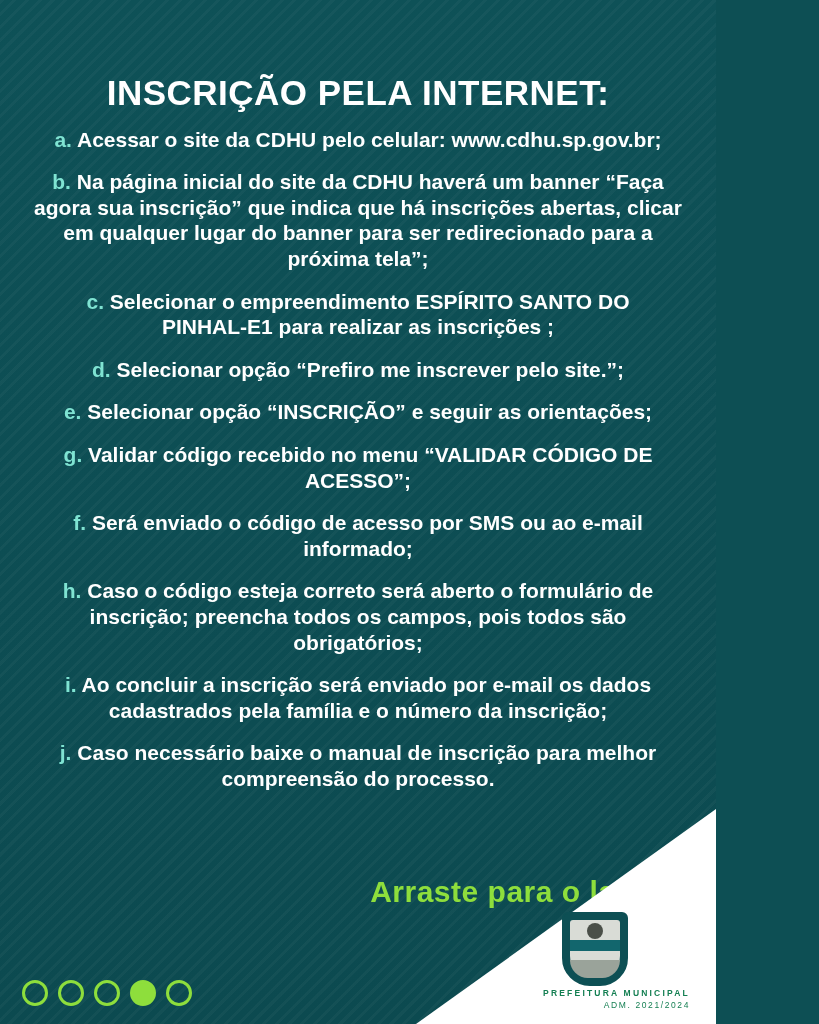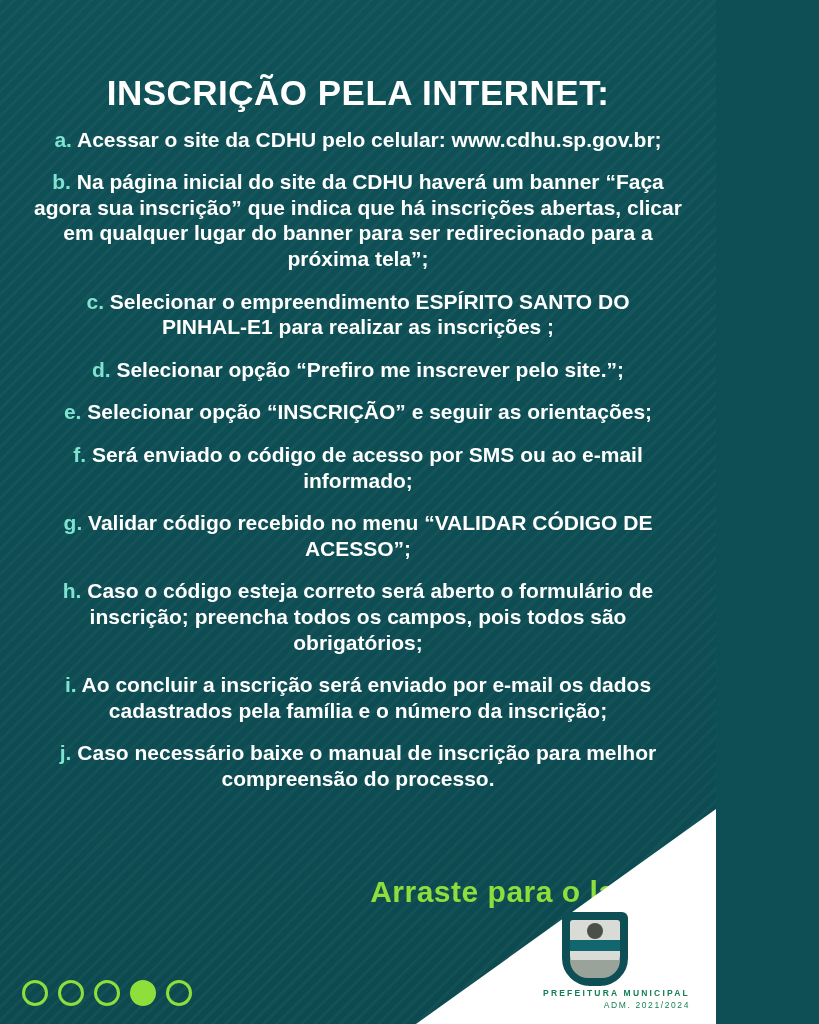--- a/index.html
+++ b/index.html
@@ -208,27 +208,27 @@
       <span class="marker">d.</span>
       <span>Selecionar opção “Prefiro me inscrever pelo site.”;</span>
     </p>
 
     <p class="item narrow2">
       <span class="marker">e.</span>
       <span>Selecionar opção “INSCRIÇÃO” e seguir as orientações;</span>
     </p>
 
     <p class="item narrow2">
+      <span class="marker">g.</span>
+      <span>Validar código recebido no menu “VALIDAR CÓDIGO DE ACESSO”;</span>
+    </p>
+
+    <p class="item narrow2">
       <span class="marker">f.</span>
       <span>Será enviado o código de acesso por SMS ou ao e-mail informado;</span>
-    </p>
-
-    <p class="item narrow2">
-      <span class="marker">g.</span>
-      <span>Validar código recebido no menu “VALIDAR CÓDIGO DE ACESSO”;</span>
     </p>
 
     <p class="item wide">
       <span class="marker">h.</span>
       <span>Caso o código esteja correto será aberto o formulário de inscrição; preencha todos os campos, pois todos são obrigatórios;</span>
     </p>
 
     <p class="item wide">
       <span class="marker">i.</span>
       <span>Ao concluir a inscrição será enviado por e-mail os dados cadastrados pela família e o número da inscrição;</span>

